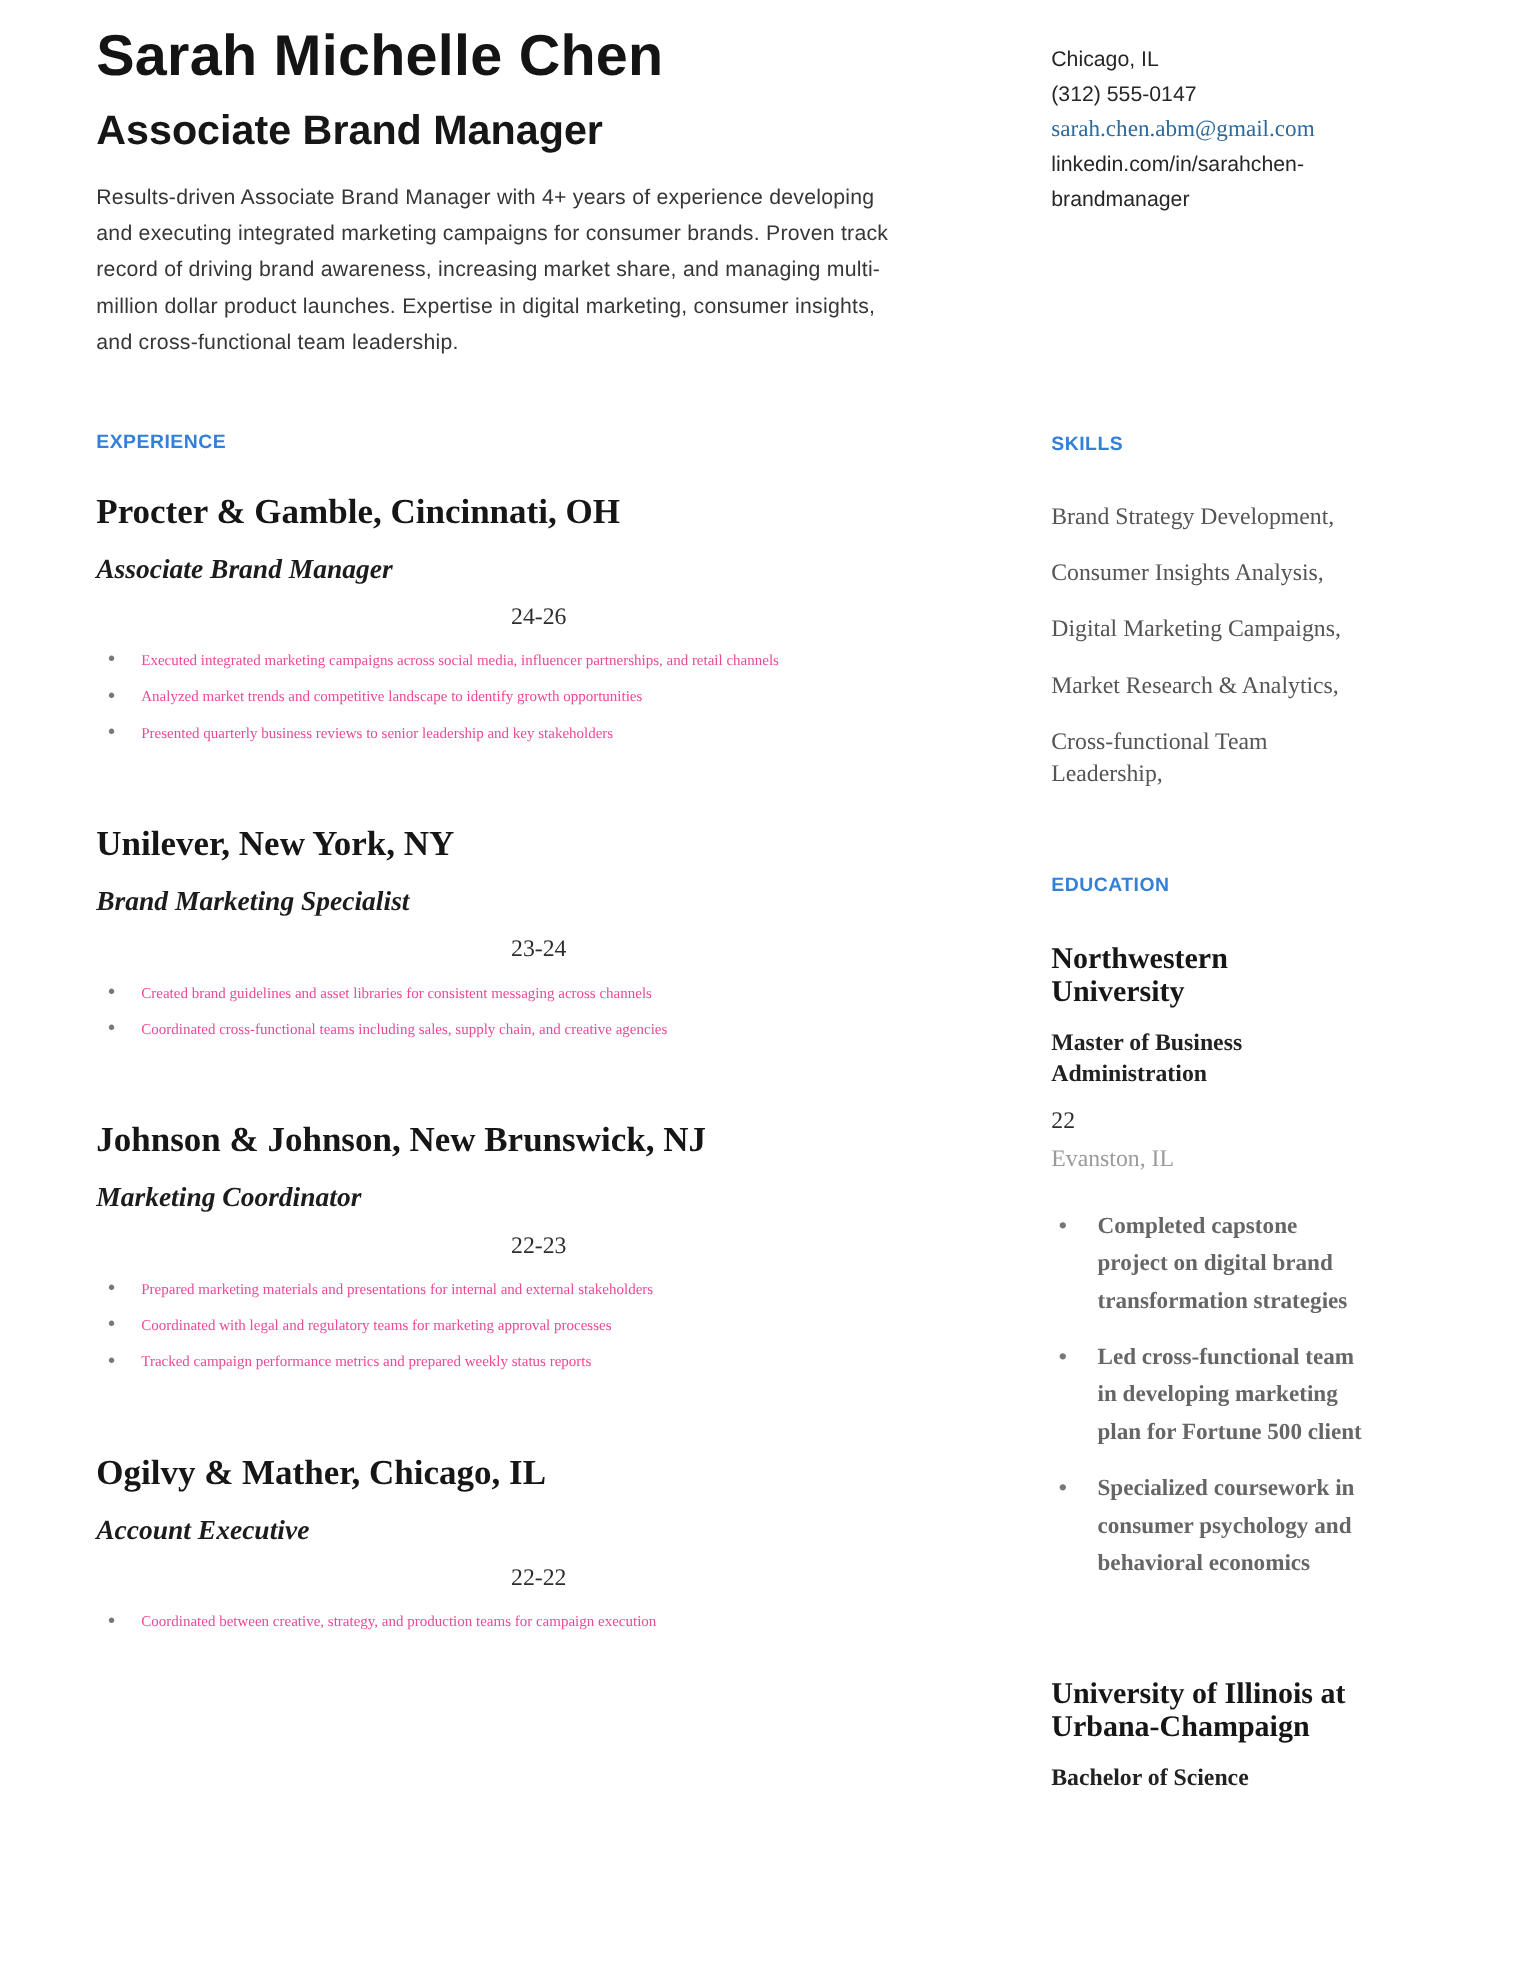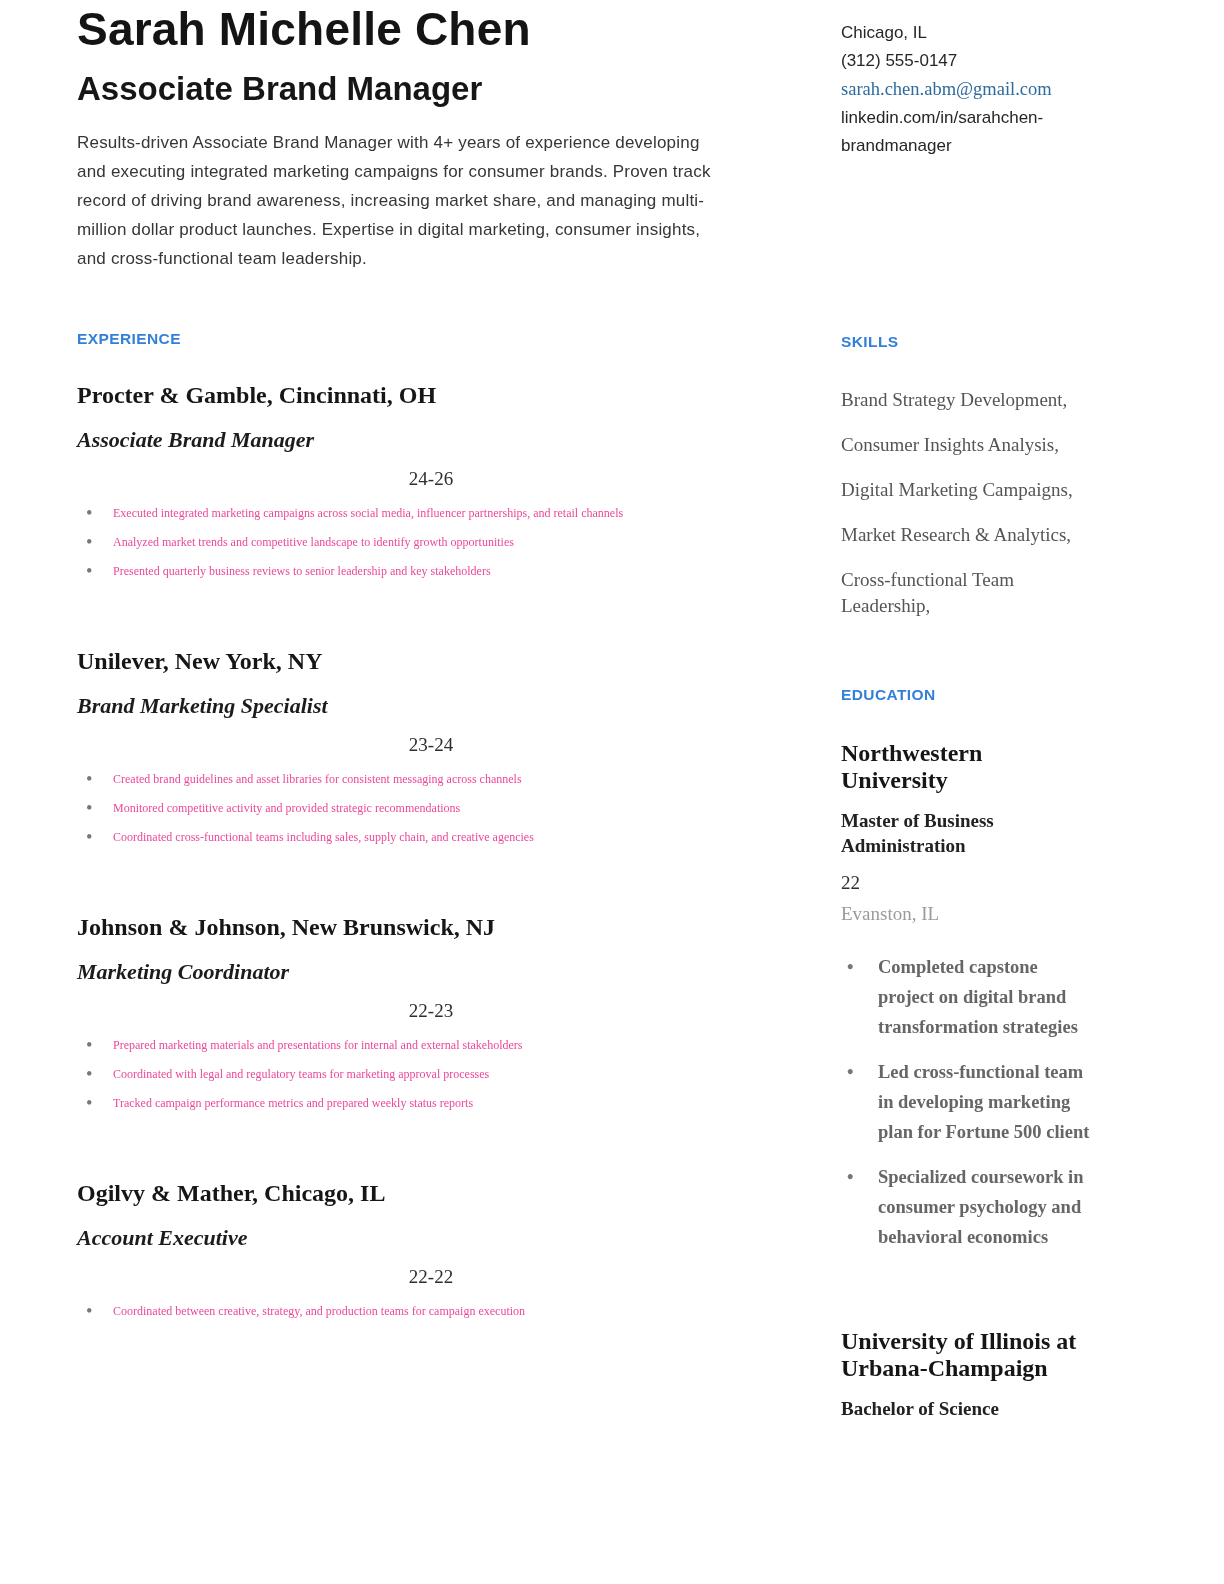--- a/index.html
+++ b/index.html
@@ -4,21 +4,21 @@
 <style>
   html, body { margin: 0; padding: 0; background: #ffffff; }
   body {
     width: 1224px; height: 1584px; overflow: hidden;
     font-family: "Liberation Sans", sans-serif;
     -webkit-font-smoothing: antialiased;
   }
   .page {
     box-sizing: border-box;
     width: 1224px; height: 1584px;
-    padding: 5px 77px 0 77px;
+    padding: 20px 77px 0 77px;
     display: grid;
     grid-template-columns: 708px 306px;
     column-gap: 56px;
     background: #ffffff;
   }
 
   
   .name {
     font-size: 46px; line-height: 1.08; font-weight: 800;
     color: #141414; margin: 0 0 16px 0; letter-spacing: 0.2px;
@@ -50,21 +50,21 @@
   }
   .experience-section { margin-top: 56px; }
   .skills-section    { margin-top: 172px; }
   .education-section { margin-top: 66px; }
 
   
   .job { margin-top: 32px; }
   .job + .job { margin-top: 60px; }
   .company {
     font-family: "Liberation Serif", serif;
-    font-size: 24px; line-height: 30px; font-weight: 700;
+    font-size: 28px; line-height: 30px; font-weight: 700;
     color: #161616; margin: 0;
   }
   .role {
     font-family: "Liberation Serif", serif;
     font-style: italic; font-weight: 600;
     font-size: 22px; line-height: 28px;
     color: #1c1c1c; margin: 16px 0 0 0;
   }
   .dates {
     font-family: "Liberation Serif", serif;
@@ -149,21 +149,20 @@
           <li>Presented quarterly business reviews to senior leadership and key stakeholders</li>
         </ul>
       </div>
 
       <div class="job">
         <h4 class="company">Unilever, New York, NY</h4>
         <div class="role">Brand Marketing Specialist</div>
         <div class="dates">23-24</div>
         <ul class="bullets">
           <li>Created brand guidelines and asset libraries for consistent messaging across channels</li>
-          <li>Monitored competitive activity and provided strategic recommendations</li>
           <li>Coordinated cross-functional teams including sales, supply chain, and creative agencies</li>
         </ul>
       </div>
 
       <div class="job">
         <h4 class="company">Johnson &amp; Johnson, New Brunswick, NJ</h4>
         <div class="role">Marketing Coordinator</div>
         <div class="dates">22-23</div>
         <ul class="bullets">
           <li>Prepared marketing materials and presentations for internal and external stakeholders</li>

